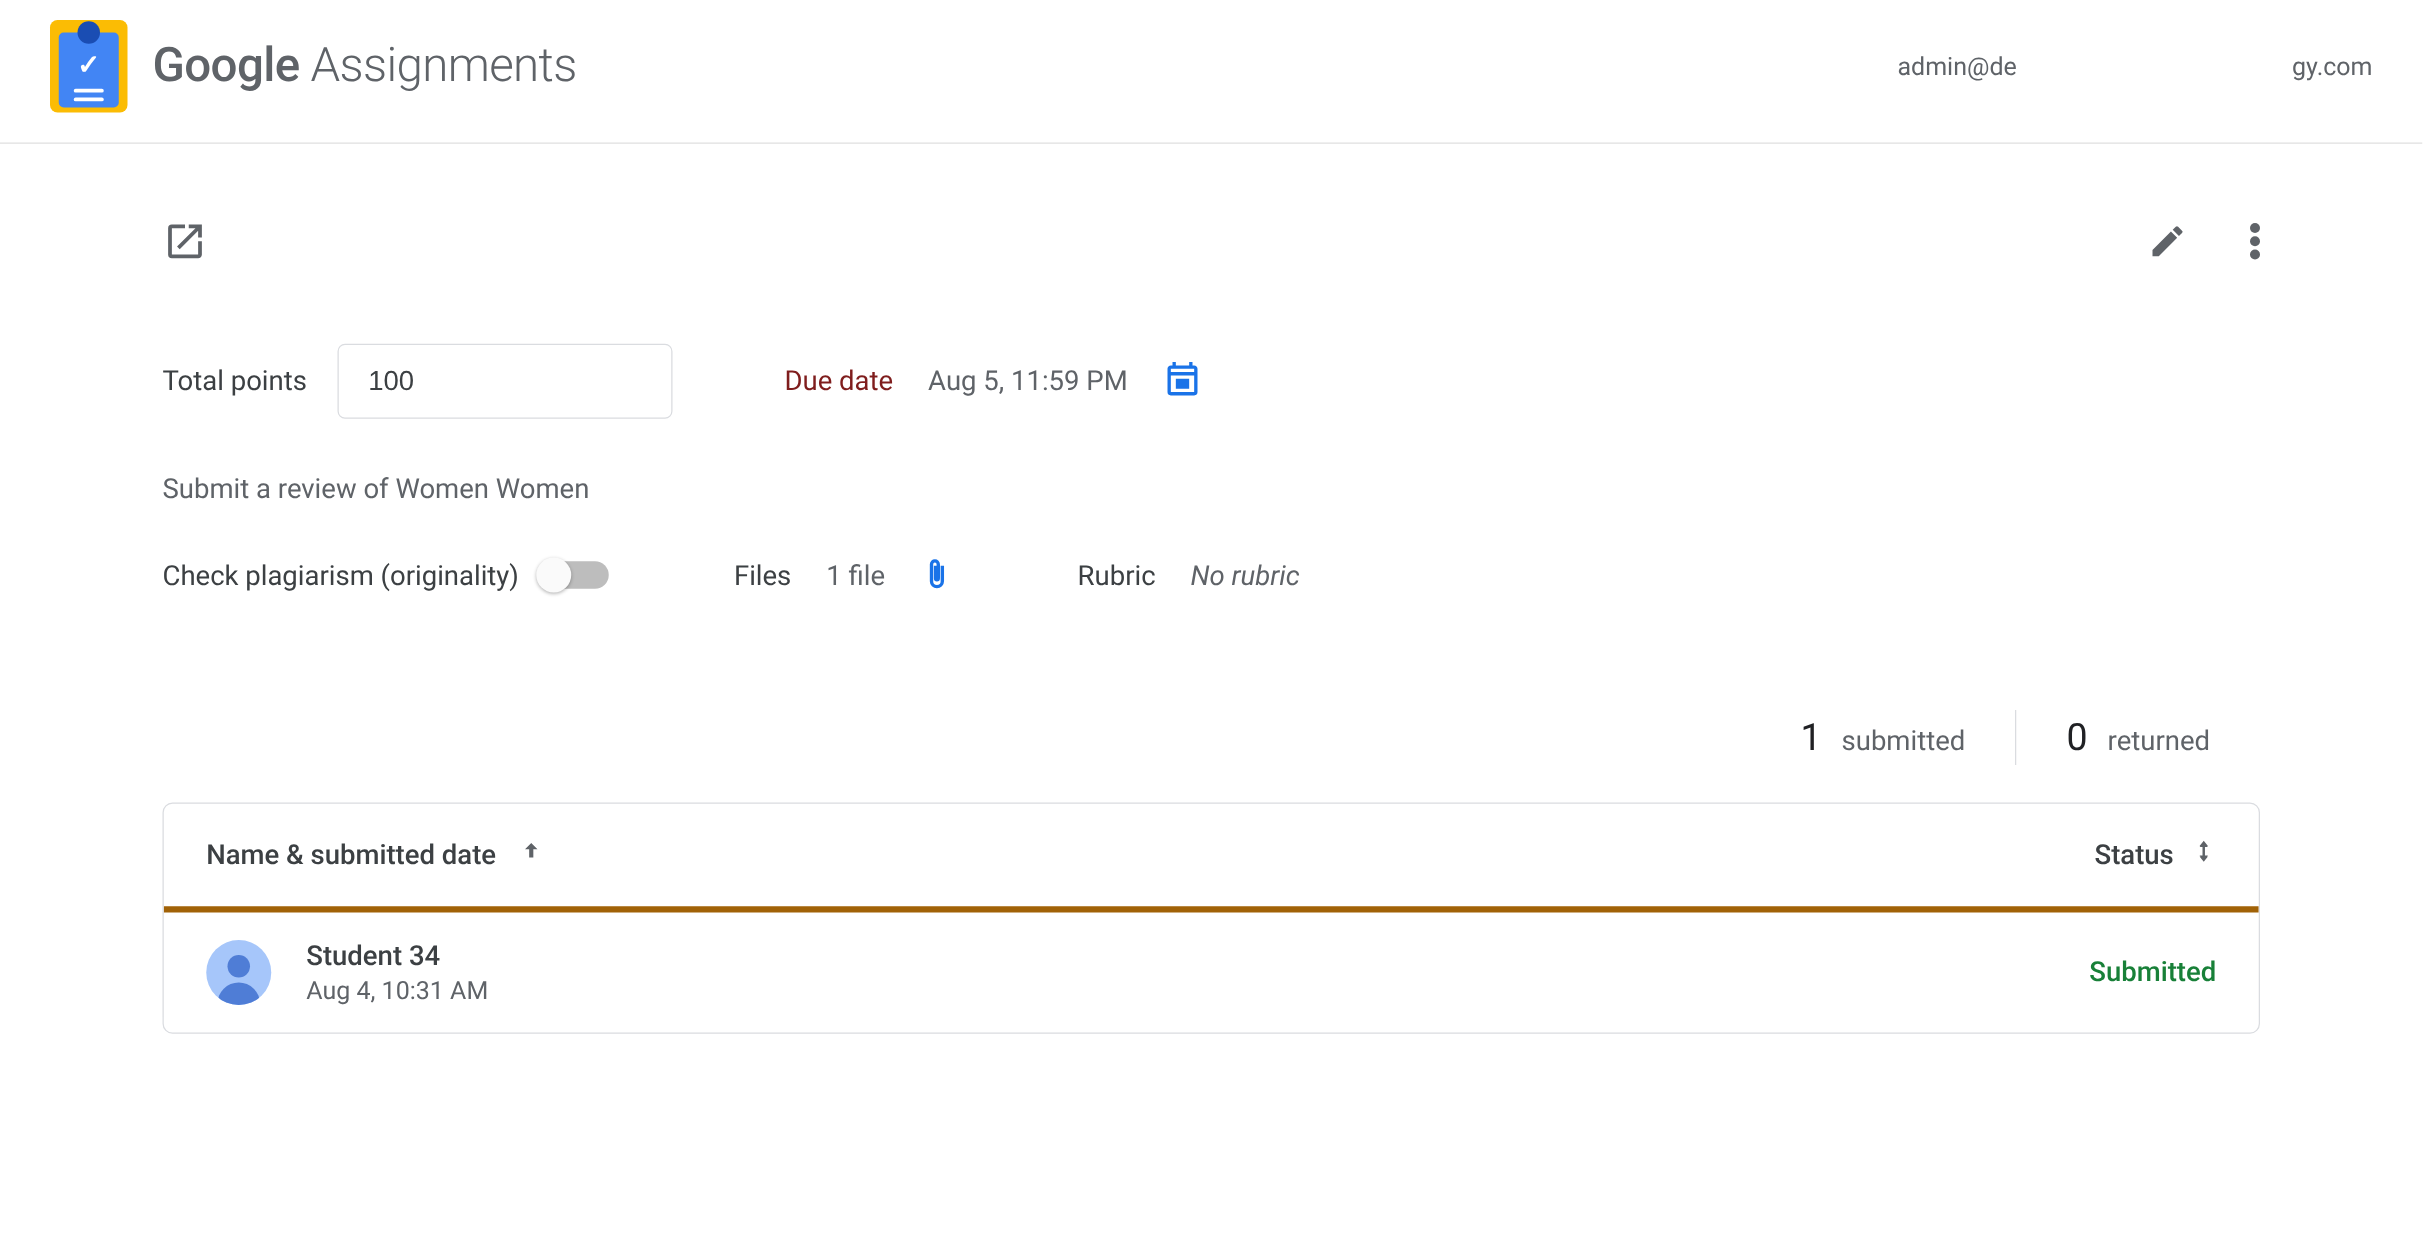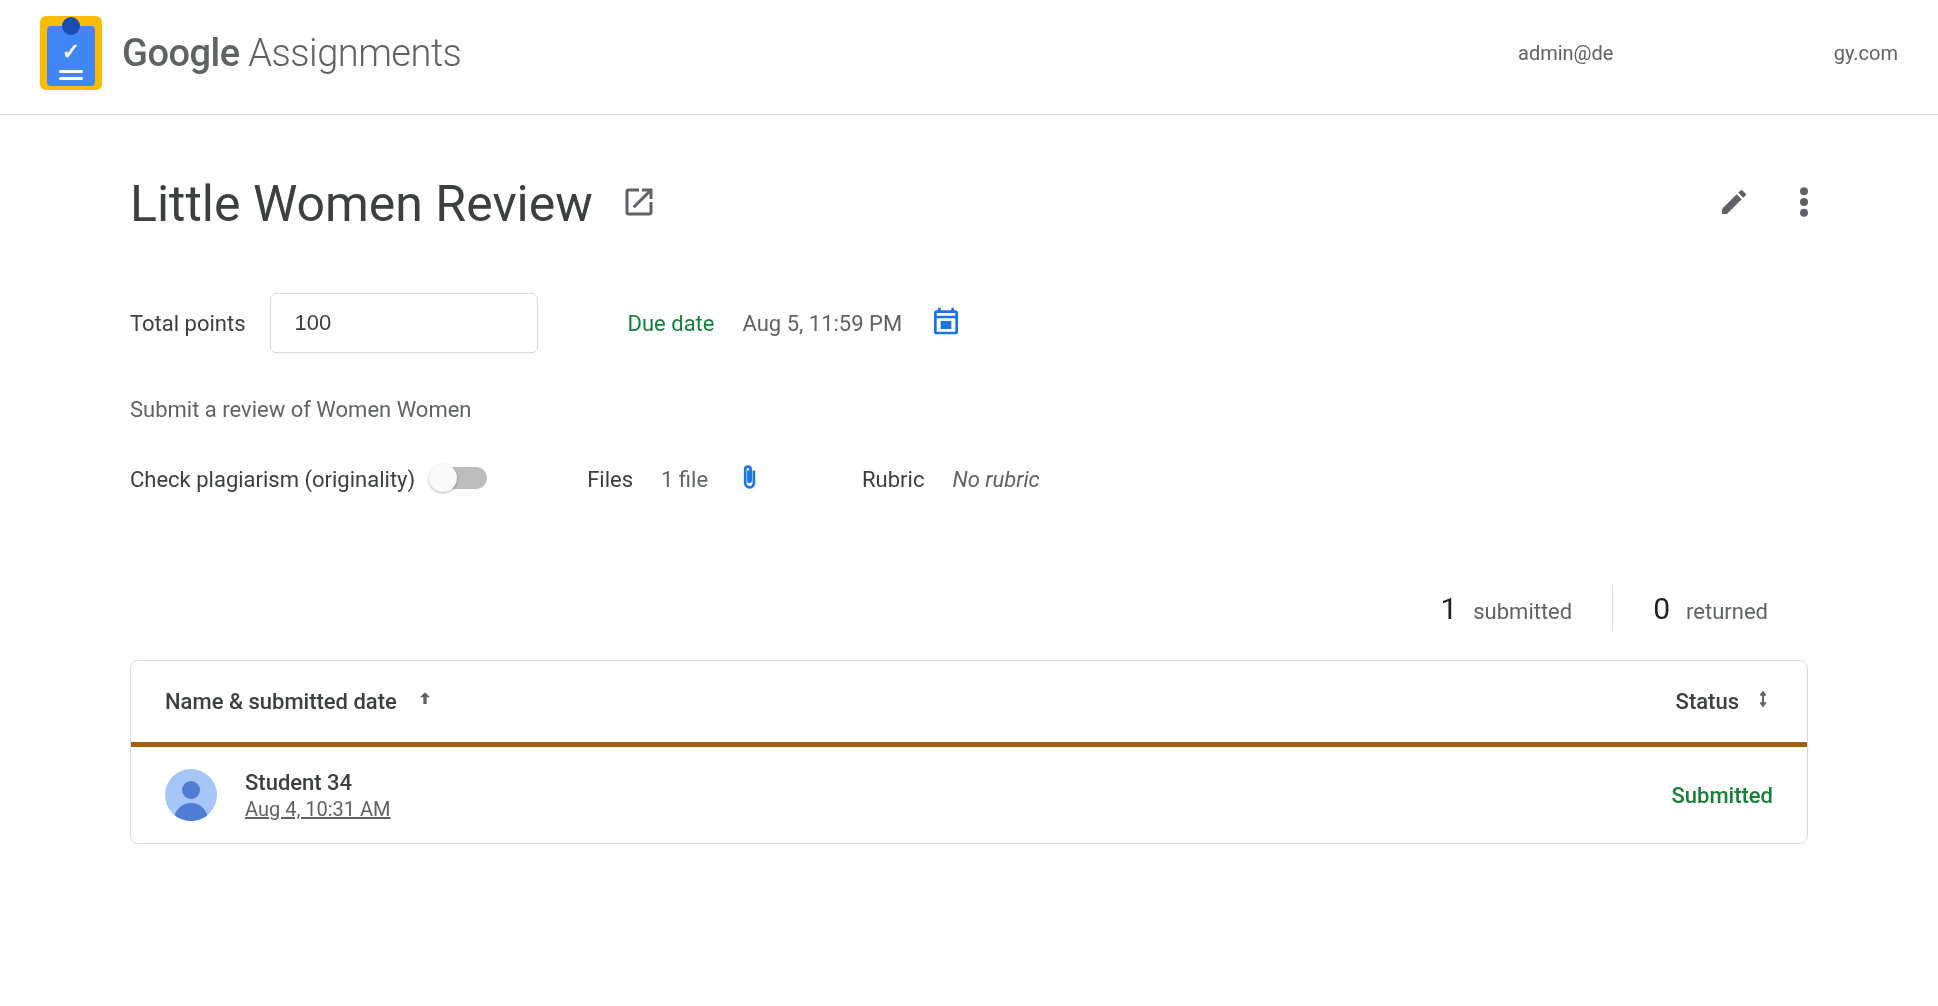--- a/index.html
+++ b/index.html
@@ -101,21 +101,21 @@
   .points-label { font-size: 22px; color: #3c4043; }
   .points-input {
     width: 268px; height: 60px;
     border: 1px solid #dadce0;
     border-radius: 6px;
     padding: 0 24px;
     font-size: 22px;
     color: #3c4043;
   }
   .due-section { display: flex; align-items: center; gap: 28px; }
-  .due-label { font-size: 22px; color: #15803d; }
+  .due-label { font-size: 22px; color: #7f1d1d; }
   .due-value { font-size: 22px; color: #5f6368; }
   .cal-icon svg { width: 32px; height: 32px; fill: #1a73e8; }
   .description {
     font-size: 22px;
     color: #5f6368;
     margin-bottom: 40px;
   }
   .options-row {
     display: flex;
     align-items: center;
@@ -194,21 +194,21 @@
   }
   .avatar-body {
     position: absolute;
     width: 34px; height: 22px;
     background: #4f7dd6;
     border-radius: 17px 17px 0 0;
     top: 34px; left: 9px;
   }
   .student-info { display: flex; flex-direction: column; gap: 2px; }
   .student-name { font-size: 22px; font-weight: 500; color: #3c4043; }
-  .student-date { font-size: 20px; color: #5f6368; text-decoration: underline; }
+  .student-date { font-size: 20px; color: #5f6368; }
   .row-status { font-size: 22px; font-weight: 500; color: #188038; }
 </style>
 </head>
 <body>
 
 <div class="header">
   <div class="header-left">
     <div class="logo-badge">
       <div class="logo-back"></div>
       <div class="logo-front">
@@ -224,21 +224,20 @@
   <div class="header-right">
     <span>admin@de</span>
     <span>gy.com</span>
   </div>
 </div>
 
 <div class="main">
 
   <div class="title-row">
     <div class="title-left">
-      <h1 class="assignment-title">Little Women Review</h1>
       <span class="open-icon">
         <svg viewBox="0 0 24 24">
             <path d="M19 19H5V5h7V3H5a2 2 0 0 0-2 2v14a2 2 0 0 0 2 2h14c1.1 0 2-.9 2-2v-7h-2v7zM14 3v2h3.59l-9.83 9.83 1.41 1.41L19 6.41V10h2V3h-7z"></path>
           </svg>
       </span>
     </div>
     <div class="title-right">
       <span class="edit-icon">
         <svg viewBox="0 0 24 24">
             <path d="M3 17.25V21h3.75L17.81 9.94l-3.75-3.75L3 17.25zM20.71 7.04a1 1 0 0 0 0-1.41l-2.34-2.34a1 1 0 0 0-1.41 0l-1.83 1.83 3.75 3.75 1.83-1.83z"></path>

